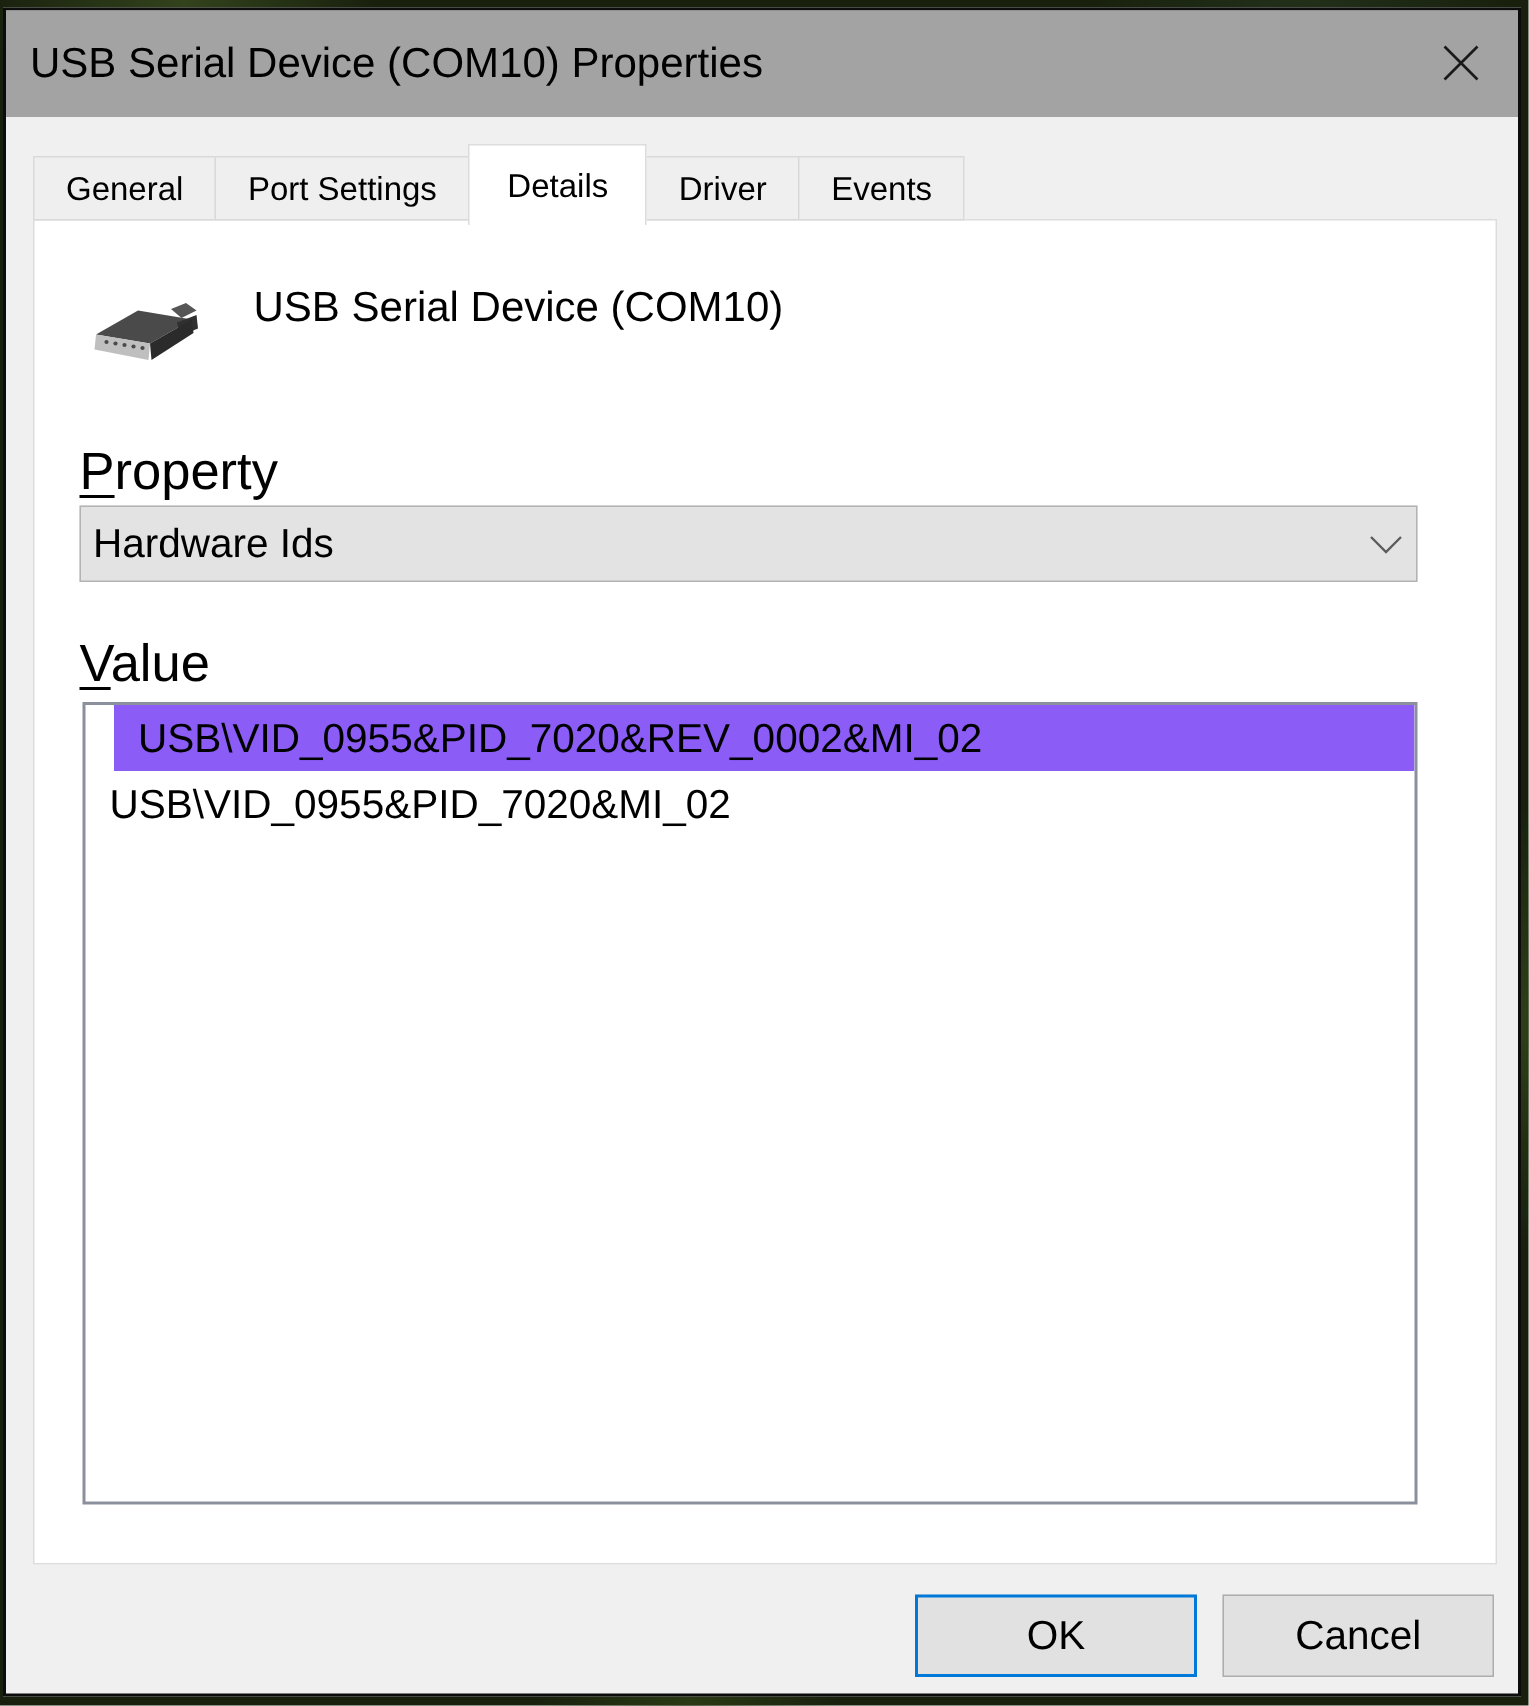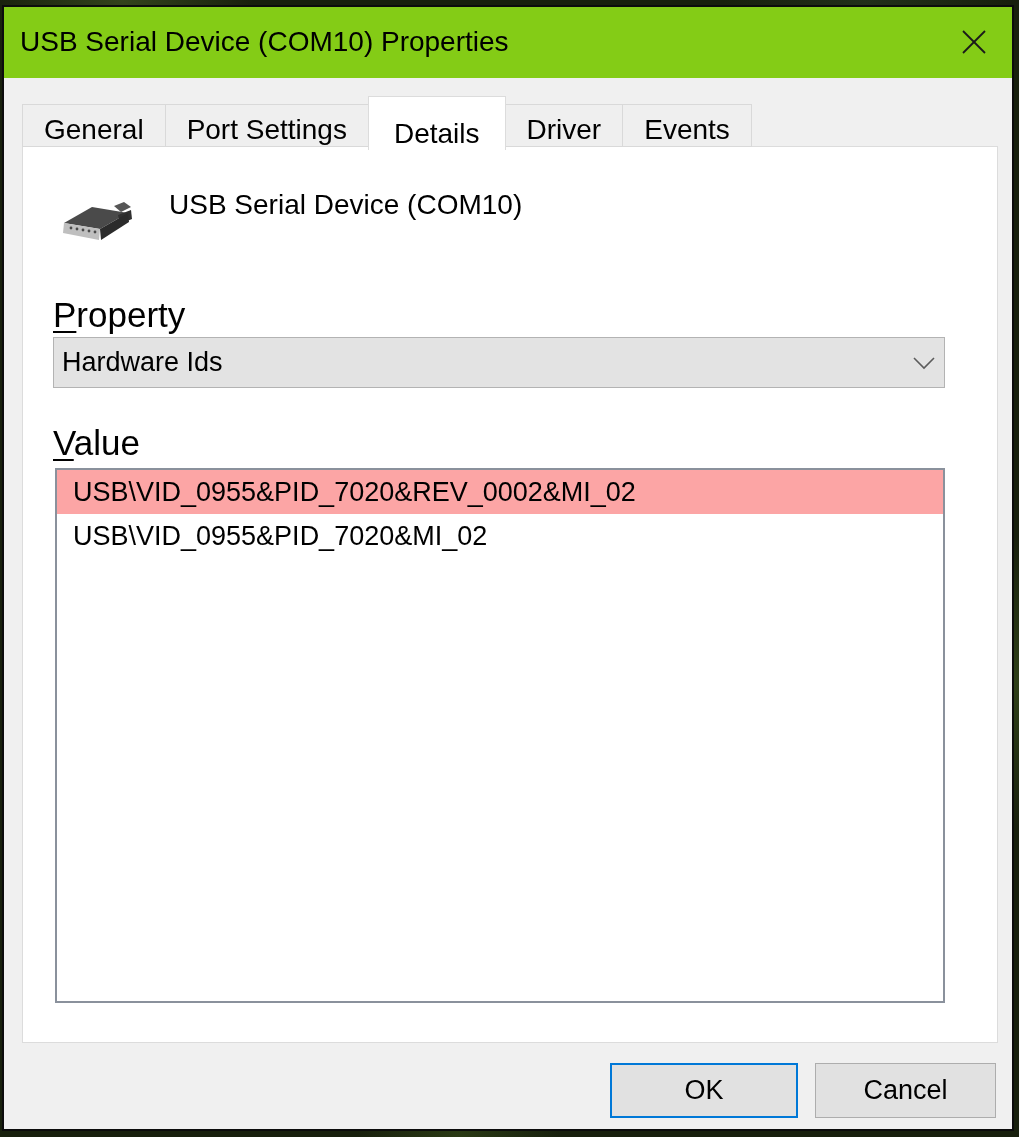--- a/index.html
+++ b/index.html
@@ -10,31 +10,31 @@
     background-image:
       radial-gradient(circle at 12% 0%, #33431c 0%, rgba(0,0,0,0) 9%),
       radial-gradient(circle at 45% 100%, #2a3a14 0%, rgba(0,0,0,0) 8%),
       radial-gradient(circle at 85% 0%, #22301a 0%, rgba(0,0,0,0) 10%),
       radial-gradient(circle at 99% 60%, #2f4018 0%, rgba(0,0,0,0) 12%);
   }
   .dialog{
     position:absolute;left:2px;top:5px;width:1012px;height:1126px;
     box-sizing:border-box;border:2px solid #0c0c0c;background:#f0f0f0;
   }
-  .titlebar{position:absolute;left:0;top:0;width:100%;height:71px;background:#84cc16;}
+  .titlebar{position:absolute;left:0;top:0;width:100%;height:71px;background:#a3a3a3;}
   .title{position:absolute;left:16px;top:19px;font-size:28px;color:#000;white-space:nowrap;}
   .close-btn{
     position:absolute;top:13px;right:16px;width:44px;height:44px;
     display:flex;align-items:center;justify-content:center;cursor:default;
   }
   .tabs{position:absolute;left:18px;top:97px;display:flex;align-items:flex-start;z-index:3;}
   .tab{
     box-sizing:border-box;height:43px;background:#efefef;border:1px solid #d9d9d9;
-    margin-right:-1px;padding:0 21px;font-size:28px;color:#000;
-    display:flex;align-items:flex-end;white-space:nowrap;
+    margin-right:-1px;padding:0 21px;font-size:22px;color:#000;
+    display:flex;align-items:center;white-space:nowrap;
   }
   .tab.active{
     position:relative;z-index:4;background:#ffffff;border-color:#dcdcdc;border-bottom:none;
     height:54px;margin-top:-8px;padding:0 25px;
   }
   .card{
     position:absolute;left:18px;top:139px;width:976px;height:897px;box-sizing:border-box;
     background:#ffffff;border:1px solid #dcdcdc;z-index:1;
   }
   .device-icon{position:absolute;left:35px;top:50px;width:76px;height:50px;}
@@ -50,21 +50,21 @@
     padding:0 8px;font-size:27px;color:#000;
   }
   .listbox{
     position:absolute;left:32px;top:321px;width:890px;height:535px;box-sizing:border-box;
     background:#ffffff;border:2px solid #8a919c;overflow:hidden;
   }
   .lrow{
     height:44px;display:flex;align-items:center;padding:0 16px;
     font-size:27px;color:#000;white-space:nowrap;
   }
-  .lrow.selected{background:#fca5a5;}
+  .lrow.selected{background:#8b5cf6;margin-left:19px;}
   .btn{
     position:absolute;box-sizing:border-box;background:#e1e1e1;
     display:flex;align-items:center;justify-content:center;
     font-size:27px;color:#000;cursor:default;
   }
   .btn-ok{left:606px;top:1056px;width:188px;height:55px;border:2px solid #0078d7;}
   .btn-cancel{left:811px;top:1056px;width:181px;height:55px;border:1px solid #adadad;}
 </style>
 </head>
 <body>

